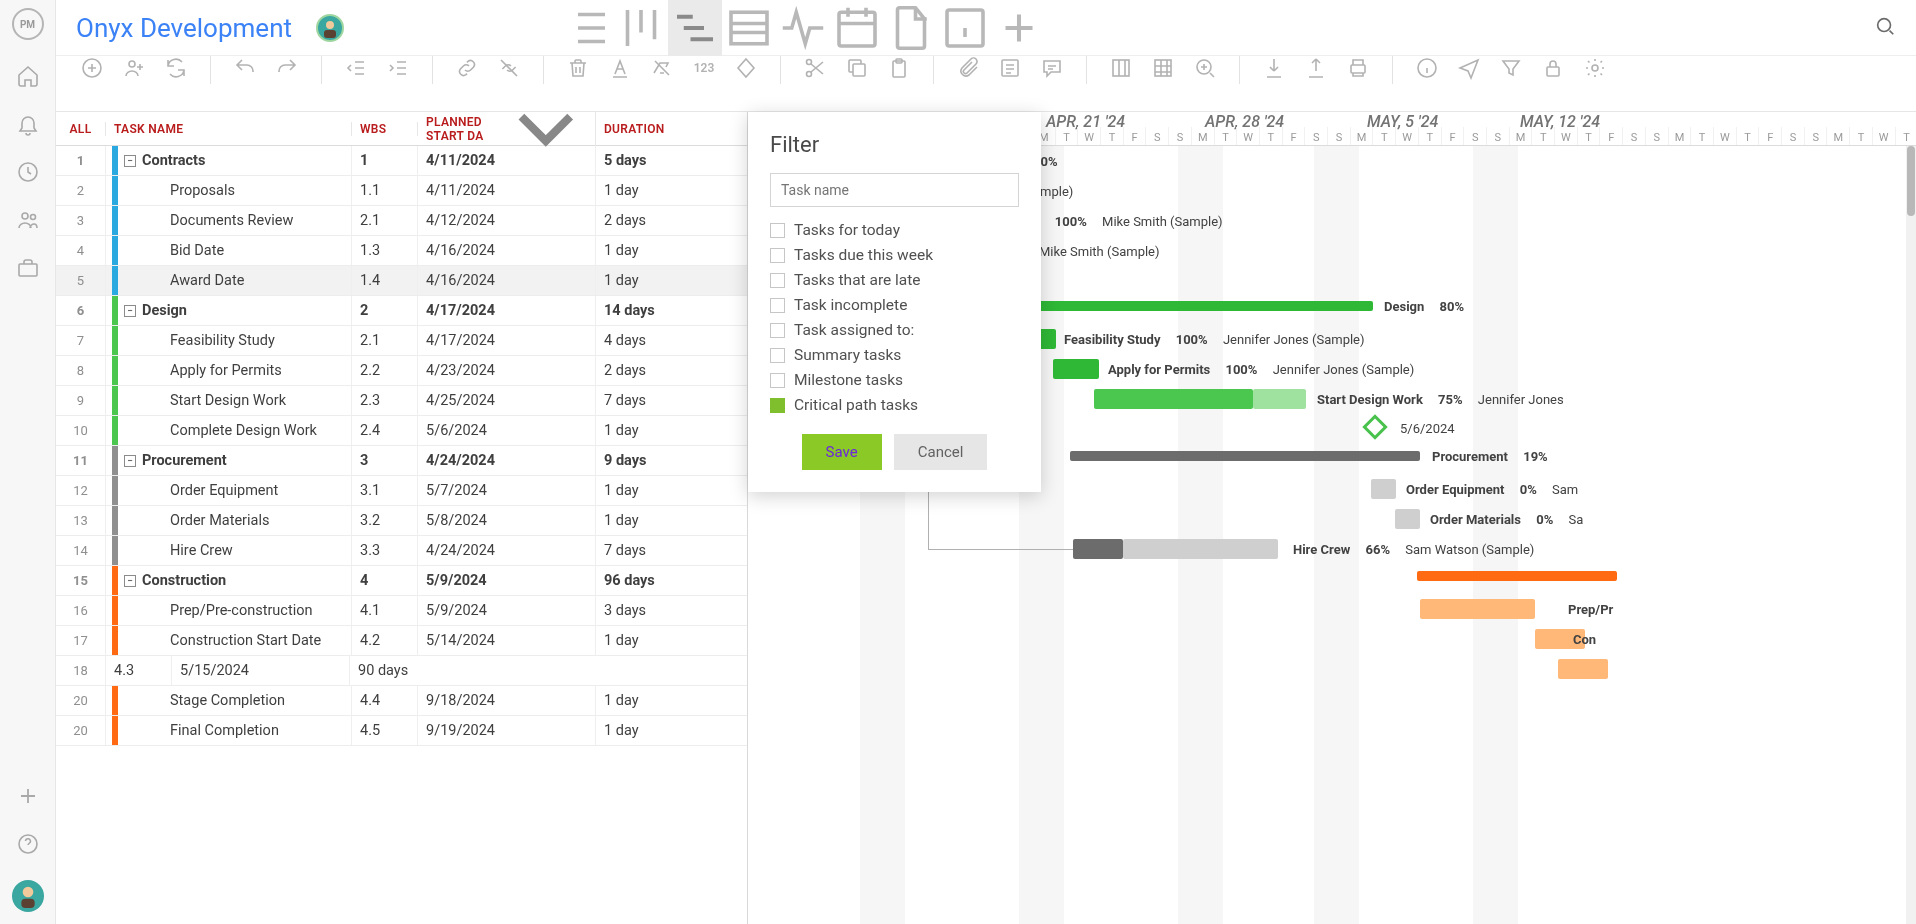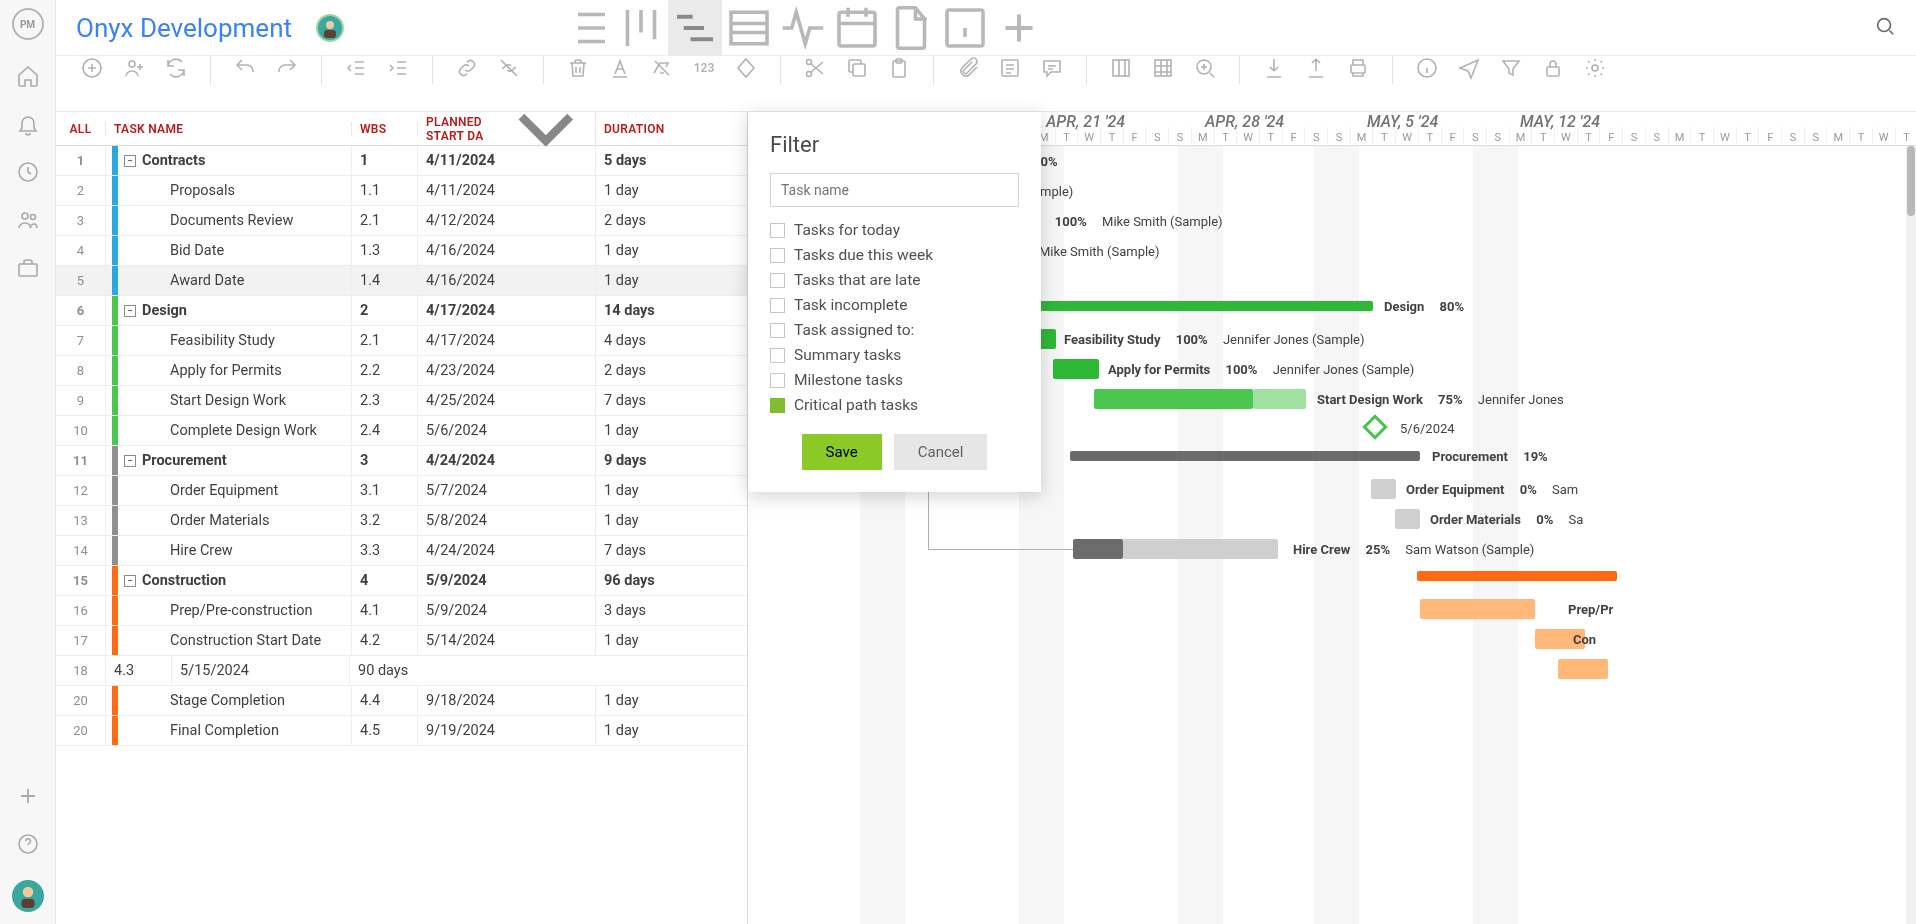--- a/index.html
+++ b/index.html
@@ -53,21 +53,21 @@
 .filter-panel { position:absolute; left:692px; top:0; width:293px; background:#fff; box-shadow:0 4px 18px rgba(0,0,0,.18); z-index:50; padding:20px 22px 22px; }
 .filter-panel h2 { font-size:22px; font-weight:400; color:#4a4a4a; margin-bottom:16px; }
 .filter-panel input[type=text] { width:100%; height:34px; border:1px solid #d4d4d4; padding:0 10px; font-size:14px; color:#6a6a6a; margin-bottom:14px; }
 .chk-row { display:flex; align-items:center; gap:9px; margin-bottom:7px; cursor:pointer; }
 .chk { width:15px; height:15px; border:1px solid #c6c6c6; background:#fff; display:flex; align-items:center; justify-content:center; }
 .chk.on { background:#7fbf2e; border-color:#7fbf2e; }
 .chk.on::after { content:""; width:7px; height:7px; background:#7fbf2e; }
 .chk-label { font-size:15.5px; color:#505050; }
 .filter-btns { display:flex; gap:12px; margin-top:20px; justify-content:center; }
 .btn { padding:9px 24px; font-size:15px; cursor:pointer; border:none; }
-.btn-save { background:#8ac926; color:#000000; }
+.btn-save { background:#8ac926; color:#6d28d9; }
 .btn-cancel { background:#e6e6e6; color:#626262; }
 svg { width:100%; height:100%; }
 .scrollbar-v { position:absolute; right:0; top:34px; width:10px; bottom:0; background:#f1f1f1; }
 .scrollbar-thumb { position:absolute; right:1px; top:0; width:8px; height:70px; background:#b8b8b8; border-radius:4px; }
 </style>
 </head>
 <body>
 
 <div class="app">
   <div class="sidebar">
@@ -686,21 +686,21 @@
           <div class="glabel" style="left:684px; top:300px;"><b>Procurement</b>&nbsp;<b>19%</b></div>
 
           <div class="gbar" style="left:623px; top:333px; width:25px; background:#cfcfcf;"></div>
           <div class="glabel" style="left:658px; top:333px;"><b>Order Equipment</b>&nbsp;<b>0%</b>&nbsp;<span>Sam</span></div>
 
           <div class="gbar" style="left:647px; top:363px; width:25px; background:#cfcfcf;"></div>
           <div class="glabel" style="left:682px; top:363px;"><b>Order Materials</b>&nbsp;<b>0%</b>&nbsp;<span>Sa</span></div>
 
           <div class="gbar" style="left:325px; top:393px; width:50px; background:#6c6c6c;"></div>
           <div class="gbar" style="left:375px; top:393px; width:155px; background:#cfcfcf;"></div>
-          <div class="glabel" style="left:545px; top:393px;"><b>Hire Crew</b>&nbsp;<b>25%</b>&nbsp;<span>Sam Watson (Sample)</span></div>
+          <div class="glabel" style="left:545px; top:393px;"><b>Hire Crew</b>&nbsp;<b>66%</b>&nbsp;<span>Sam Watson (Sample)</span></div>
 
           <div class="gbar" style="left:669px; top:425px; width:200px; height:10px; background:#ff6a13;"></div>
 
           <div class="gbar" style="left:672px; top:453px; width:115px; background:#ffb878;"></div>
           <div class="glabel" style="left:820px; top:453px;">
               <b>Prep/Pr</b>
             </div>
 
           <div class="gbar" style="left:787px; top:483px; width:50px; background:#ffb878;"></div>
           <div class="glabel" style="left:825px; top:483px;">

